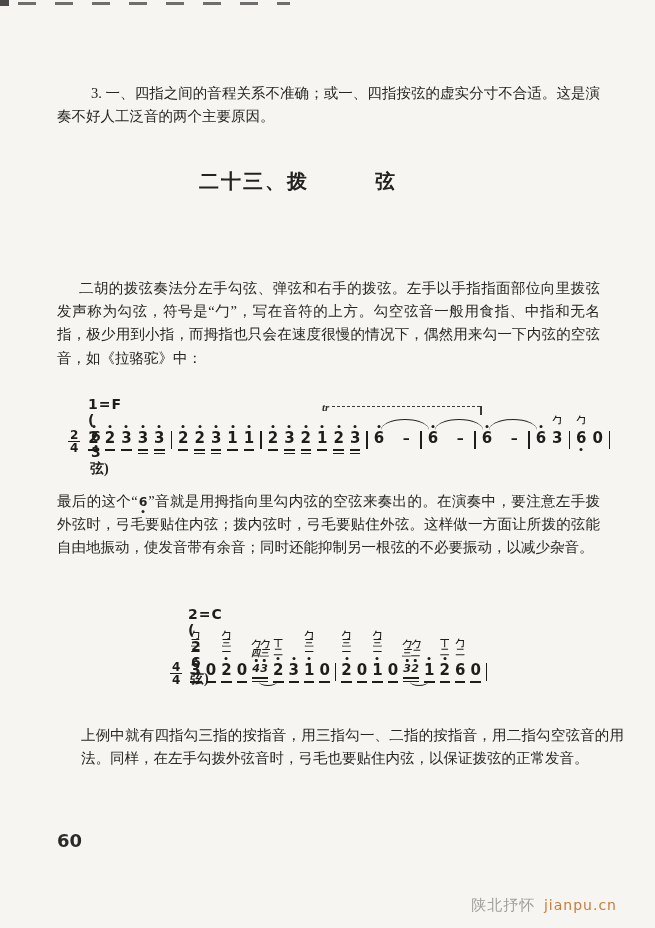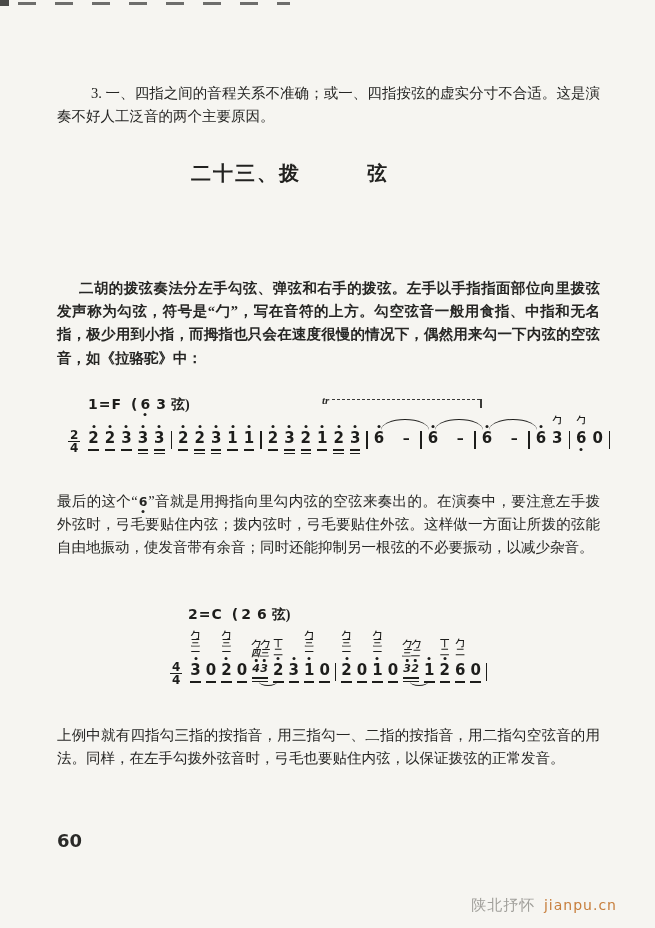--- a/index.html
+++ b/index.html
@@ -7,32 +7,32 @@
   .page{position:relative;width:655px;height:928px;background:#f6f5f1;overflow:hidden;color:#2a2a28;}
   
   .corner-mark{position:absolute;left:0;top:0;width:9px;height:6px;background:#4a4a48;}
   .top-dashes{position:absolute;left:18px;top:2px;width:272px;height:3px;
     background:repeating-linear-gradient(90deg,#6e6e6c 0 18px,transparent 18px 37px);}
   
   .para{position:absolute;left:57px;width:543px;font-size:14.5px;line-height:23.2px;
     text-align:justify;color:#262624;margin:0;}
   .ind{text-indent:22px;}
   .ind-lg{text-indent:34px;}
-  .heading{position:absolute;left:0;top:152px;width:564px;text-align:center;margin:8px;
+  .heading{position:absolute;left:0;top:152px;width:564px;text-align:center;margin:16px;
     font-size:20px;font-weight:600;letter-spacing:2px;color:#222220;}
   .inline-note{position:relative;display:inline-block;font-family:"DejaVu Sans",sans-serif;
     font-weight:bold;font-size:12.5px;padding:0 1px;line-height:1;}
   .inline-note::after{content:'';position:absolute;left:50%;bottom:-4px;width:3px;height:3px;
     border-radius:50%;background:#262624;transform:translateX(-50%);}
   
   .score{position:absolute;}
   #score-1{left:60px;top:394px;width:585px;height:78px;}
   #score-2{left:160px;top:598px;width:420px;height:105px;}
   .score-key{position:absolute;display:flex;align-items:flex-start;
-    font-family:"DejaVu Sans",sans-serif;font-weight:bold;font-size:14px;color:#1d1d1b;}
+    font-family:"DejaVu Sans",sans-serif;font-weight:bold;font-size:14px;color:#1d1d1b;flex-direction:column;}
   #score-1 .score-key{left:28px;top:2px;}
   #score-2 .score-key{left:28px;top:8px;}
   .key-tonic{margin-right:9px;letter-spacing:1px;}
   .key-paren{font-weight:bold;}
   .snum{position:relative;margin:0 3px;min-width:8px;text-align:center;}
   .snum.low::after{content:'';position:absolute;left:50%;bottom:-4px;width:3px;height:3px;
     border-radius:50%;background:#1d1d1b;transform:translateX(-50%);}
   .key-suffix{font-family:"Liberation Serif","DejaVu Serif",serif;font-weight:600;margin-left:2px;}
   .score-row{position:absolute;display:flex;align-items:flex-start;}
   #score-1 .score-row{left:8px;top:36px;}
@@ -62,21 +62,21 @@
     border-top:1.6px solid #1d1d1b;border-radius:50% 50% 0 0/100% 100% 0 0;}
   .grace{margin-top:1px;font-style:italic;}
   .grace-digits{display:flex;}
   .gd{position:relative;font-family:"DejaVu Sans",sans-serif;font-weight:bold;font-size:11px;
     line-height:12px;min-width:8px;text-align:center;color:#1d1d1b;}
   .gd.up::before{content:'';position:absolute;left:50%;top:-4px;width:2.5px;height:2.5px;
     border-radius:50%;background:#1d1d1b;transform:translateX(-50%);}
   .grace-arc{position:absolute;right:-9px;bottom:-4px;width:18px;height:7px;
     border-bottom:1.4px solid #1d1d1b;border-radius:0 0 100% 100%/0 0 100% 100%;}
   
-  .tr-bracket{position:absolute;left:262px;top:1px;width:160px;height:13px;display:flex;align-items:flex-start;}
+  .tr-bracket{position:absolute;left:262px;top:8px;width:160px;height:13px;display:flex;align-items:flex-start;}
   .tr-text{font-family:"Liberation Serif","DejaVu Serif",serif;font-style:italic;font-weight:bold;
     font-size:11px;line-height:11px;color:#2c2c2a;}
   .tr-line{flex:1;border-top:1.6px dashed #3a3a38;margin:4px 0 0 3px;}
   .tr-hook{width:1.6px;height:9px;background:#3a3a38;margin-top:4px;}
   
   .page-number{position:absolute;left:57px;top:830px;font-family:"DejaVu Sans",sans-serif;
     font-size:18px;font-weight:bold;color:#2a2a28;}
   .watermark{position:absolute;right:38px;top:896px;font-size:15px;letter-spacing:1px;}
   .wm-name{color:#a09f9a;}
   .wm-url{color:#c77e3c;font-family:"DejaVu Sans",sans-serif;font-size:14px;margin-left:4px;}
@@ -87,21 +87,21 @@
 <div class="page">
 
   <div class="corner-mark"></div>
   <div class="top-dashes"></div>
 
   <p class="para ind-lg" style="top:82px;">3. 一、四指之间的音程关系不准确；或一、四指按弦的虚实分寸不合适。这是演奏不好人工泛音的两个主要原因。</p>
 
   <h2 class="heading">二十三、拨　　　弦</h2>
 
 
-  <p class="para ind" style="top:277px;font-weight:bold;">二胡的拨弦奏法分左手勾弦、弹弦和右手的拨弦。左手以手指指面部位向里拨弦发声称为勾弦，符号是“勹”，写在音符的上方。勾空弦音一般用食指、中指和无名指，极少用到小指，而拇指也只会在速度很慢的情况下，偶然用来勾一下内弦的空弦音，如《拉骆驼》中：</p>
+  <p class="para ind" style="top:277px;">二胡的拨弦奏法分左手勾弦、弹弦和右手的拨弦。左手以手指指面部位向里拨弦发声称为勾弦，符号是“勹”，写在音符的上方。勾空弦音一般用食指、中指和无名指，极少用到小指，而拇指也只会在速度很慢的情况下，偶然用来勾一下内弦的空弦音，如《拉骆驼》中：</p>
 
   <div class="score" id="score-1">
     <div class="score-key">
         <span class="key-tonic">1=F</span>
         <span class="key-paren">(</span>
         <span class="snum low">6</span>
         <span class="snum">3</span>
         <span class="key-suffix">弦)</span>
       </div>
     <div class="tr-bracket">
@@ -368,21 +368,21 @@
           <div class="ul"></div>
         </div>
         <div class="tok note">
           <div class="digit">0</div>
           <div class="ul"></div>
         </div>
         <div class="tok bar"></div>
       </div>
   </div>
 
-  <p class="para" style="top:724px;">上例中就有四指勾三指的按指音，用三指勾一、二指的按指音，用二指勾空弦音的用法。同样，在左手勾拨外弦音时，弓毛也要贴住内弦，以保证拨弦的正常发音。</p>
+  <p class="para" style="top:724px;margin-left:24px;">上例中就有四指勾三指的按指音，用三指勾一、二指的按指音，用二指勾空弦音的用法。同样，在左手勾拨外弦音时，弓毛也要贴住内弦，以保证拨弦的正常发音。</p>
 
 
   <div class="page-number">60</div>
 
   <div class="watermark">
     <span class="wm-name">陕北抒怀</span>
     <span class="wm-url">jianpu.cn</span>
   </div>
 
 </div>

